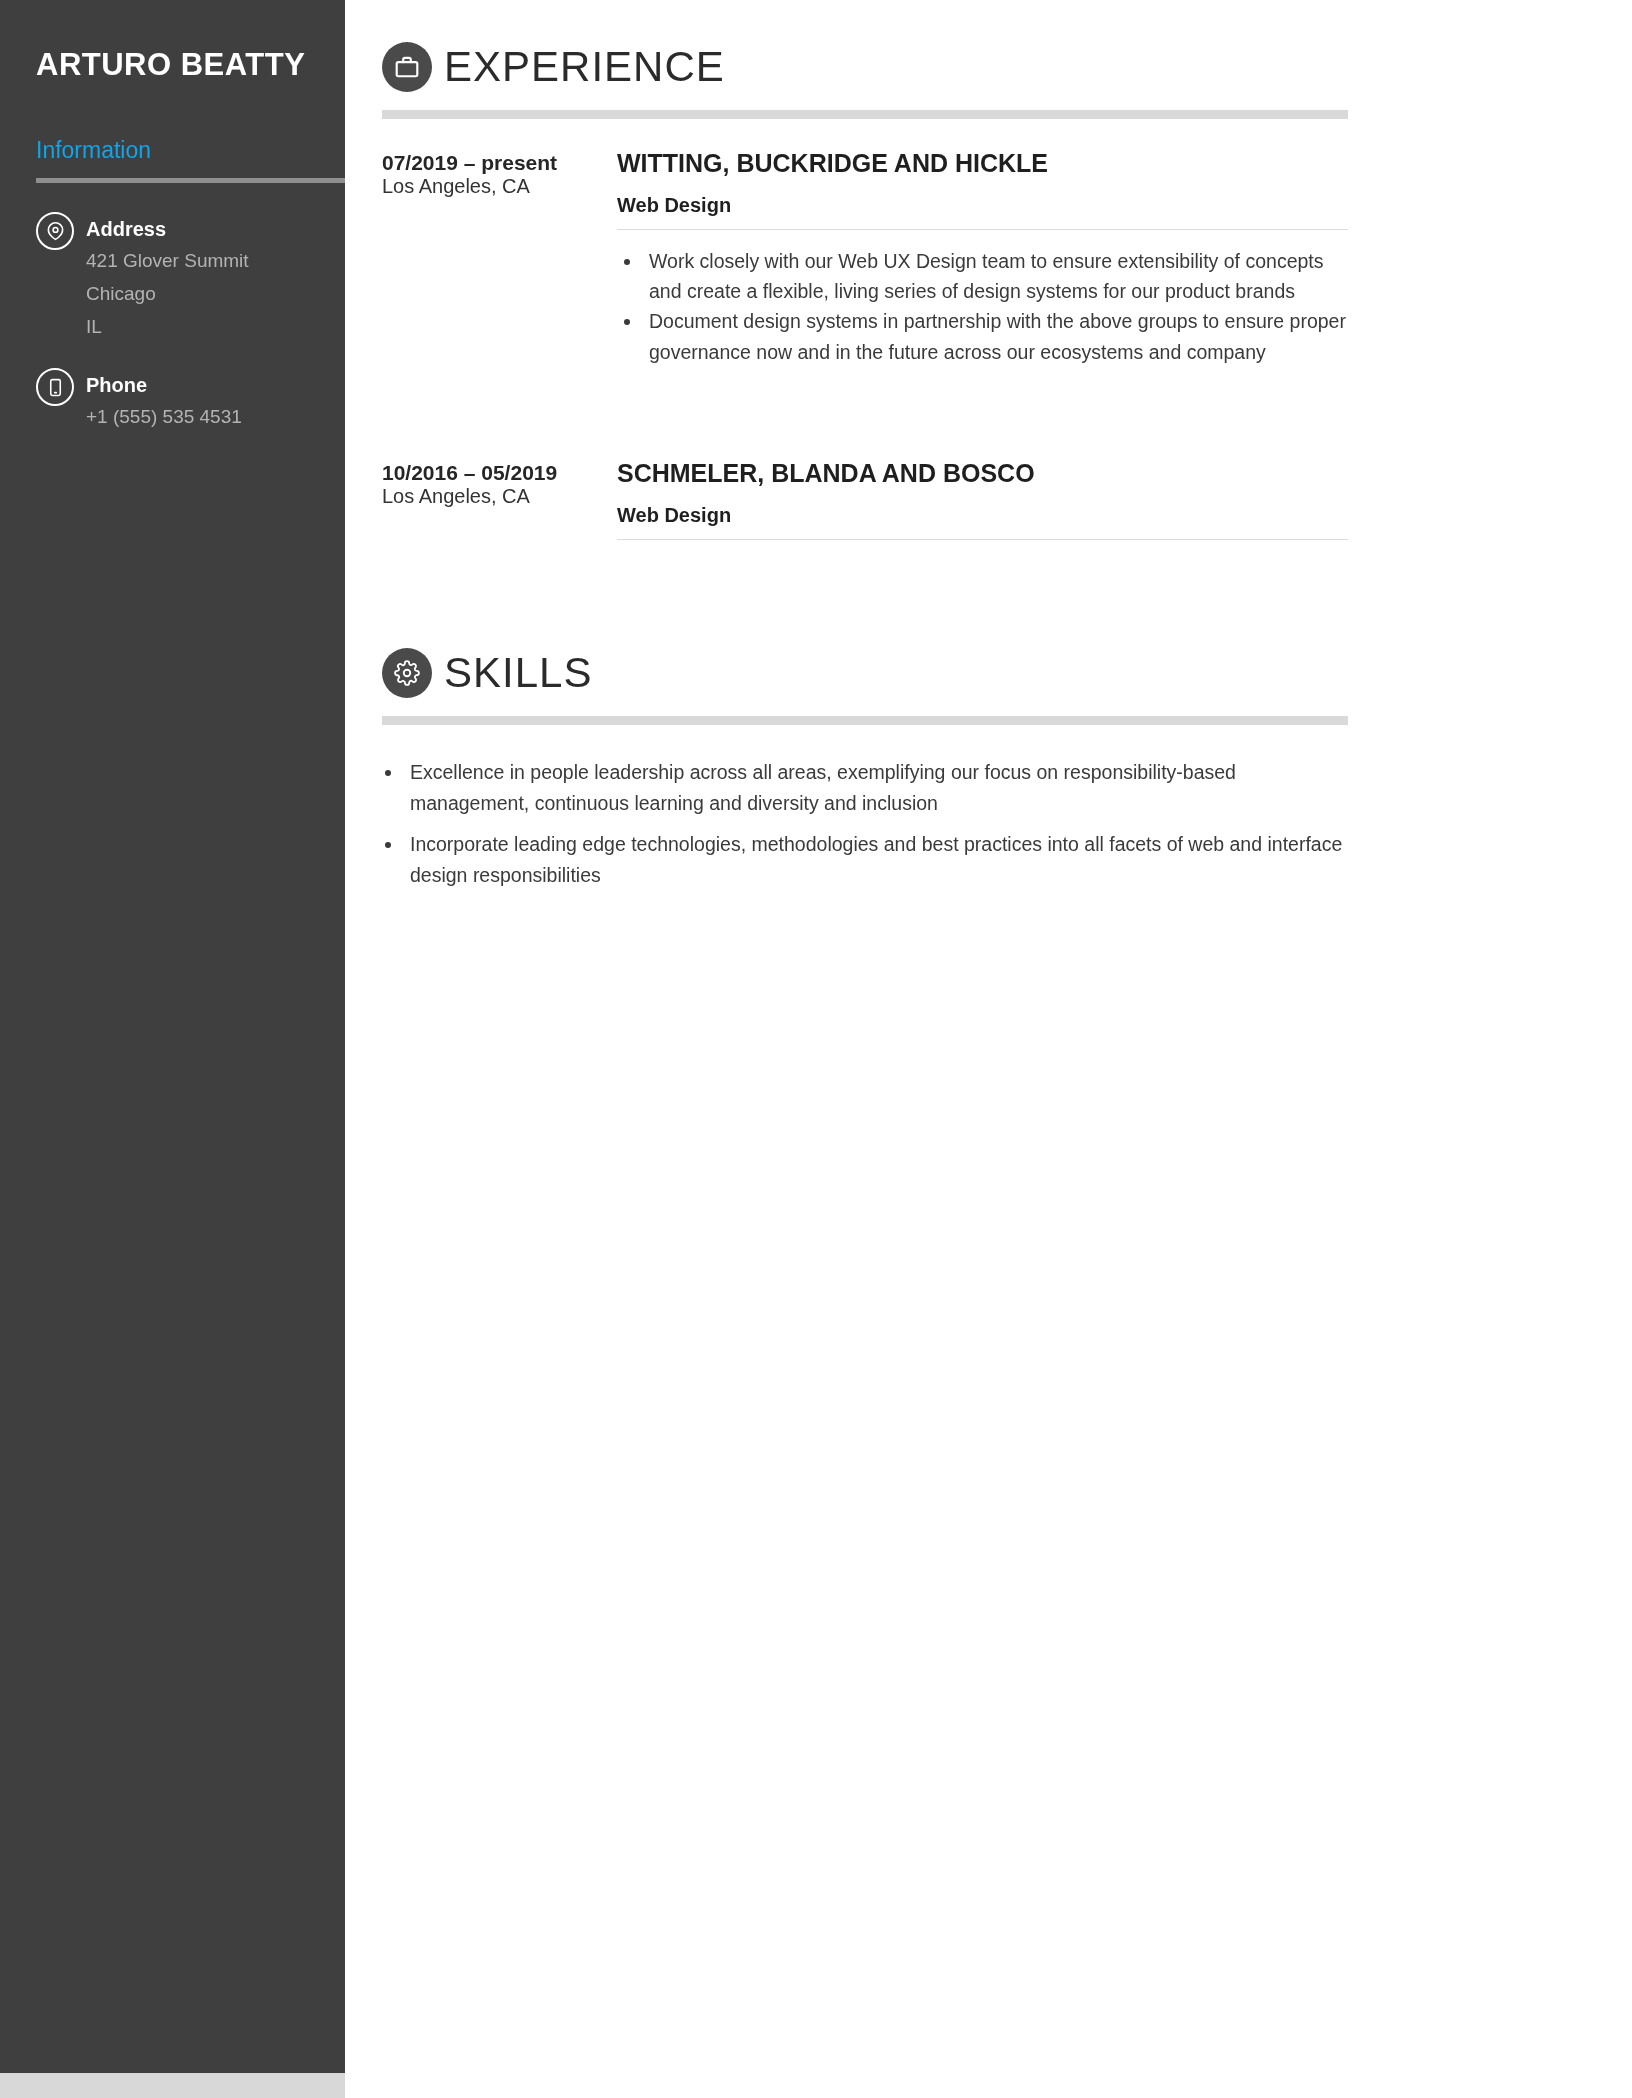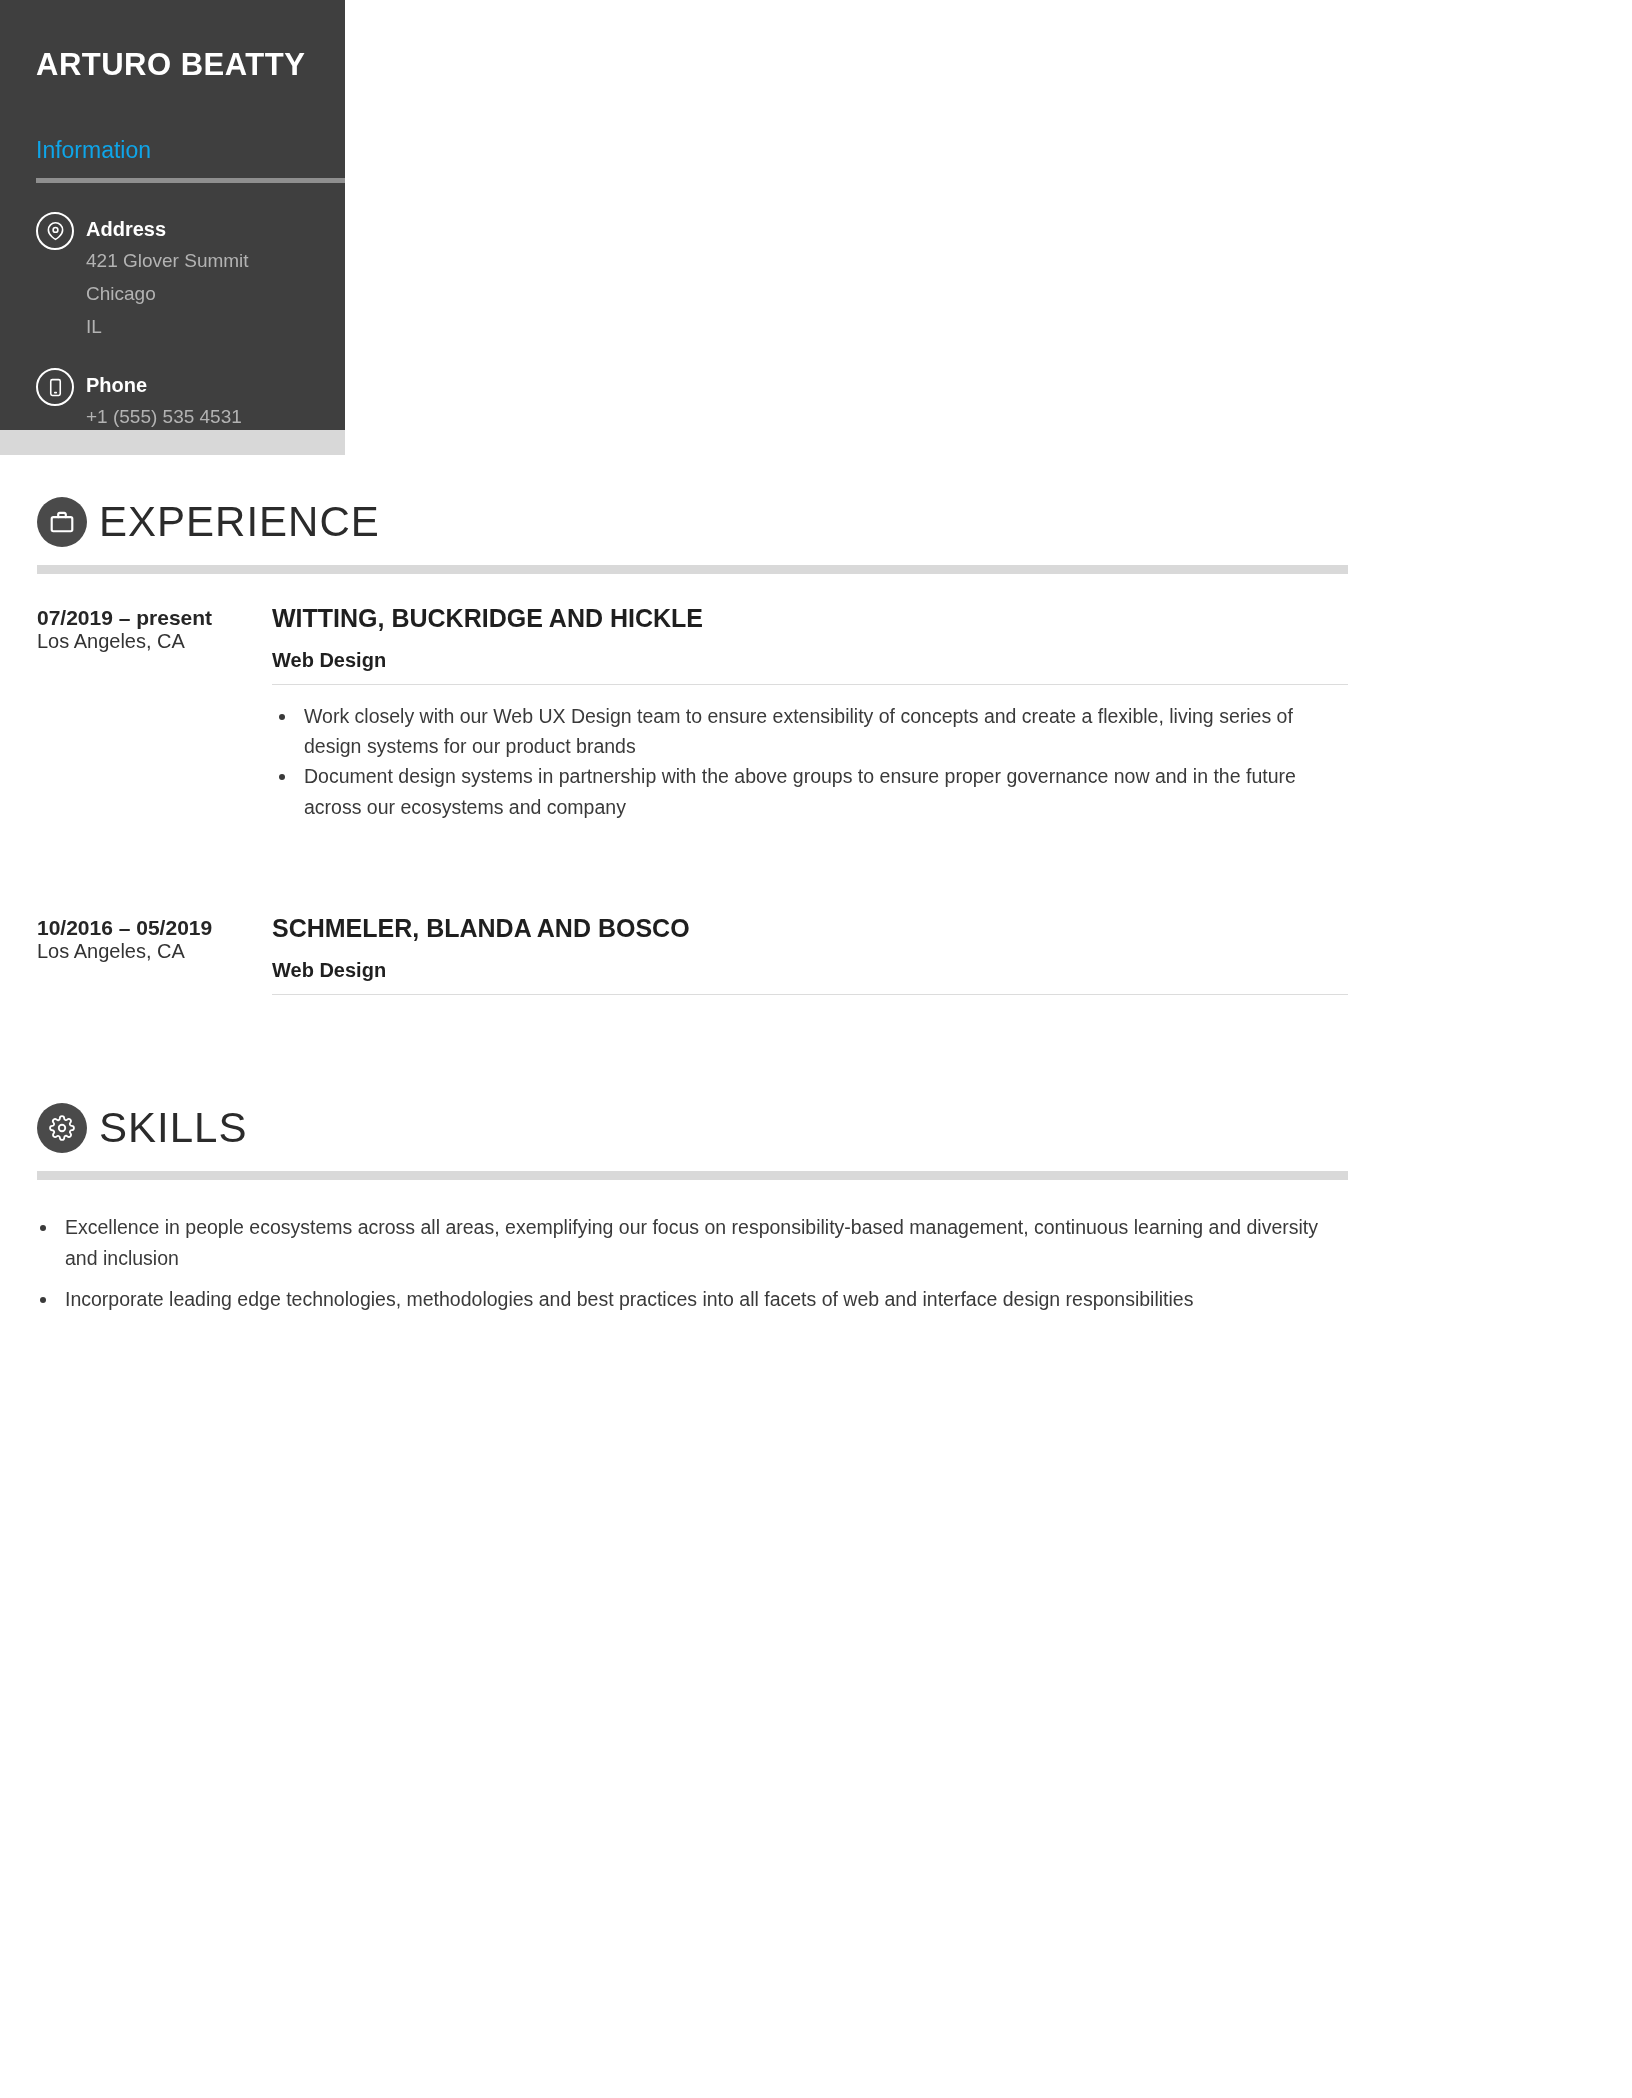--- a/index.html
+++ b/index.html
@@ -5,21 +5,20 @@
   * { box-sizing: border-box; }
   html, body { margin: 0; padding: 0; background: #ffffff; }
   body { font-family: "Liberation Sans", sans-serif; color: #262626; }
 
   .page {
     width: 1404px;
     height: 2098px;
     display: flex;
     background: #ffffff;
     overflow: hidden;
-    flex-direction: column;
   }
 
   
   .sidebar {
     flex: 0 0 345px;
     width: 345px;
     background: var(--sidebar-bg, #3f3f3f);
     color: #ffffff;
     padding: 46px 36px 0 36px;
     display: flex;
@@ -258,19 +257,19 @@
           <svg width="26" height="26" viewBox="0 0 24 24" fill="none" stroke="#ffffff" stroke-width="1.7" stroke-linecap="round" stroke-linejoin="round">
             <circle cx="12" cy="12" r="3"></circle>
             <path d="M19.4 15a1.65 1.65 0 0 0 .33 1.82l.06.06a2 2 0 1 1-2.83 2.83l-.06-.06a1.65 1.65 0 0 0-1.82-.33 1.65 1.65 0 0 0-1 1.51V21a2 2 0 1 1-4 0v-.09A1.65 1.65 0 0 0 9 19.4a1.65 1.65 0 0 0-1.82.33l-.06.06a2 2 0 1 1-2.83-2.83l.06-.06a1.65 1.65 0 0 0 .33-1.82 1.65 1.65 0 0 0-1.51-1H3a2 2 0 1 1 0-4h.09A1.65 1.65 0 0 0 4.6 9a1.65 1.65 0 0 0-.33-1.82l-.06-.06a2 2 0 1 1 2.83-2.83l.06.06a1.65 1.65 0 0 0 1.82.33H9a1.65 1.65 0 0 0 1-1.51V3a2 2 0 1 1 4 0v.09a1.65 1.65 0 0 0 1 1.51 1.65 1.65 0 0 0 1.82-.33l.06-.06a2 2 0 1 1 2.83 2.83l-.06.06a1.65 1.65 0 0 0-.33 1.82V9a1.65 1.65 0 0 0 1.51 1H21a2 2 0 1 1 0 4h-.09a1.65 1.65 0 0 0-1.51 1z"></path>
           </svg>
         </div>
         <h2 class="sec-title">SKILLS</h2>
       </div>
       <div class="sec-bar"></div>
 
       <ul class="skills-list">
-        <li>Excellence in people ecosystems across all areas, exemplifying our focus on responsibility-based management, continuous learning and diversity and inclusion</li>
+        <li>Excellence in people leadership across all areas, exemplifying our focus on responsibility-based management, continuous learning and diversity and inclusion</li>
         <li>Incorporate leading edge technologies, methodologies and best practices into all facets of web and interface design responsibilities</li>
       </ul>
     </section>
 
   </main>
 </div>
 
 </body></html>

